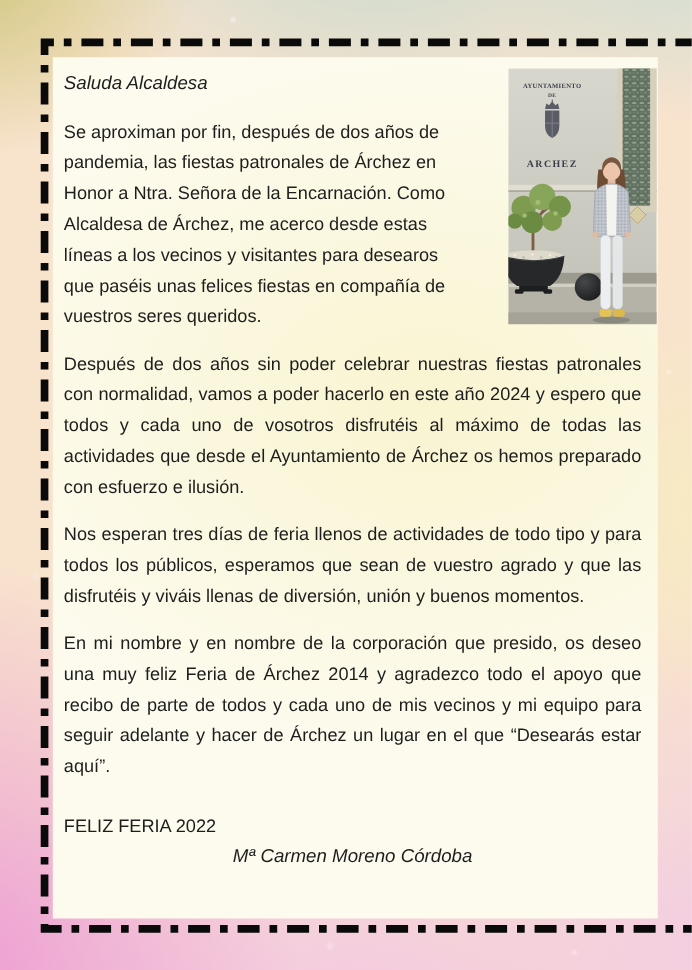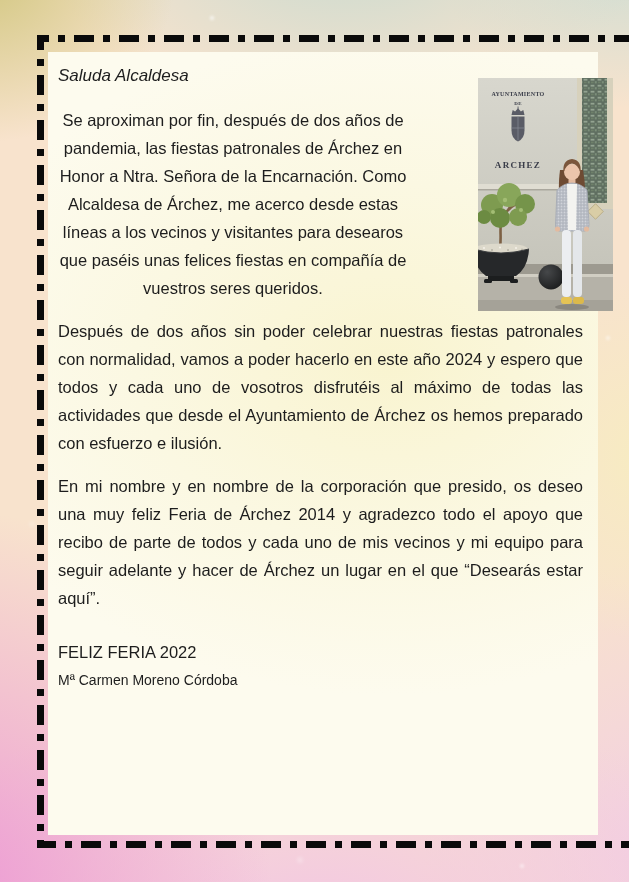--- a/index.html
+++ b/index.html
@@ -31,32 +31,32 @@
   }
   .frame-svg{position:absolute;left:0;top:0;}
   .panel{
     position:absolute;left:48px;top:52px;width:550px;height:783px;
     box-sizing:border-box;padding:10px 15px 0 10px;
     background:radial-gradient(ellipse 460px 330px at 62% 40%, #f9f4d0 0%, #fbf8e2 55%, #fdfbee 100%);
     color:#1d1d1d;
   }
   .title{font-size:17px;line-height:28px;margin:0 0 16px 0;font-weight:400;font-style:italic;}
   .para{font-size:16.5px;line-height:28px;margin:0 0 15px 0;}
-  .p-intro{max-width:350px;text-align:center;}
+  .p-intro{max-width:350px;text-align:left;}
   .just{text-align:justify;}
   .photo{
-    position:absolute;left:414px;top:10px;width:150px;height:233px;margin:16px;
+    position:absolute;left:414px;top:10px;width:150px;height:233px;margin:0;
     overflow:hidden;
   }
   .photo svg{display:block;}
   .footer-row{
     display:flex;justify-content:space-between;
     font-size:16.5px;line-height:28px;margin-top:26px;align-items:center;
   }
-  .footer-name{font-size:14px;line-height:28px;text-align:left;}
+  .footer-name{font-size:17px;line-height:28px;text-align:center;font-style:italic;}
   .sign-text{font-family:"Liberation Serif", serif;font-weight:bold;}
 </style>
 </head>
 <body>
 
 <div class="page">
 
   <div class="sparkles"></div>
 
   <svg class="frame-svg" width="629" height="882" aria-hidden="true">
@@ -163,20 +163,21 @@
           <rect x="83" y="219" width="11" height="7" rx="3" fill="#e5c355"></rect>
           <rect x="95" y="219" width="11" height="7" rx="3" fill="#dcb94b"></rect>
         </g>
       </svg>
     </figure>
 
     <h1 class="title">Saluda Alcaldesa</h1>
 
     <p class="para p-intro">Se aproximan por fin, después de dos años de pandemia, las fiestas patronales de Árchez en Honor a Ntra. Señora de la Encarnación. Como Alcaldesa de Árchez, me acerco desde estas líneas a los vecinos y visitantes para desearos que paséis unas felices fiestas en compañía de vuestros seres queridos.</p>
     <p class="para just">Después de dos años sin poder celebrar nuestras fiestas patronales con normalidad, vamos a poder hacerlo en este año 2024 y espero que todos y cada uno de vosotros disfrutéis al máximo de todas las actividades que desde el Ayuntamiento de Árchez os hemos preparado con esfuerzo e ilusión.</p>
+    <p class="para just">Nos esperan tres días de feria llenos de actividades de todo tipo y para todos los públicos, esperamos que sean de vuestro agrado y que las disfrutéis y viváis llenas de diversión, unión y buenos momentos.</p>
     <p class="para just">En mi nombre y en nombre de la corporación que presido, os deseo una muy feliz Feria de Árchez 2014 y agradezco todo el apoyo que recibo de parte de todos y cada uno de mis vecinos y mi equipo para seguir adelante y hacer de Árchez un lugar en el que “Desearás estar aquí”.</p>
 
     <div class="footer-row">
       <span>FELIZ FERIA 2022</span>
     </div>
     <div class="footer-name">Mª Carmen Moreno Córdoba</div>
 
   </div>
 </div>
 

